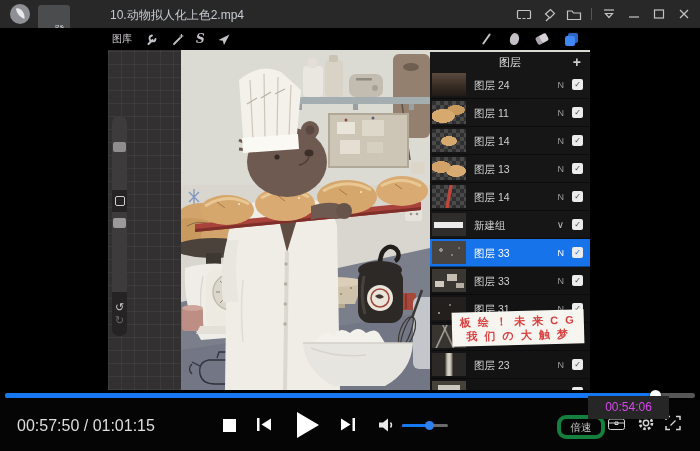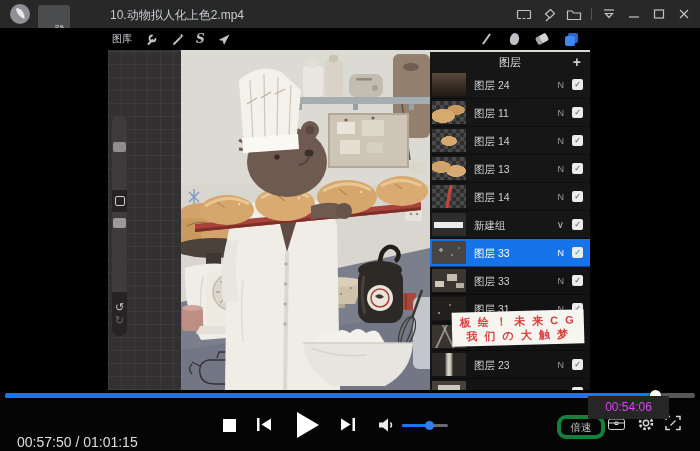--- a/index.html
+++ b/index.html
@@ -104,21 +104,21 @@
              color:#d84040;font-size:11px;font-weight:bold;letter-spacing:2px;line-height:14px;}
   .seek-tip{position:absolute;left:588px;top:335px;width:81px;height:23px;background:#262626;z-index:8;
             color:#d946ef;font-size:12px;text-align:center;line-height:23px;margin-top:33px;}
   
   .seekbar{position:absolute;left:5px;top:393px;width:690px;height:5px;background:#565656;border-radius:3px;}
   .seek-fill{position:absolute;left:0;top:0;height:5px;background:#1577f2;border-radius:3px 0 0 3px;}
   .seek-thumb{position:absolute;top:-3px;width:11px;height:11px;background:#fff;border-radius:50%;
               box-shadow:0 0 3px rgba(0,0,0,.6);}
   
   .controls{position:absolute;left:0;top:400px;width:700px;height:51px;background:#050505;}
-  .timebox{position:absolute;left:17px;top:34px;color:#dedede;font-size:14px;}
+  .timebox{position:absolute;left:17px;top:17px;color:#dedede;font-size:16px;}
   .stopbtn{position:absolute;left:223px;top:19px;width:13px;height:13px;background:#fff;}
   .prevbtn{position:absolute;left:256px;top:17px;}
   .playbtn{position:absolute;left:297px;top:12px;width:0;height:0;
            border-left:22px solid #fff;border-top:13px solid transparent;border-bottom:13px solid transparent;}
   .nextbtn{position:absolute;left:339px;top:17px;}
   .speaker{position:absolute;left:378px;top:18px;}
   .volbar{position:absolute;left:402px;top:24px;width:46px;height:3px;background:#6a6a6a;border-radius:2px;}
   .vol-fill{position:absolute;left:0;top:0;height:3px;background:#1577f2;border-radius:2px;}
   .vol-thumb{position:absolute;top:-3px;width:9px;height:9px;border-radius:50%;background:#2f80f0;}
   .speed{position:absolute;left:557px;top:15px;width:40px;height:16px;border:4px solid #15803d;border-radius:9px;

